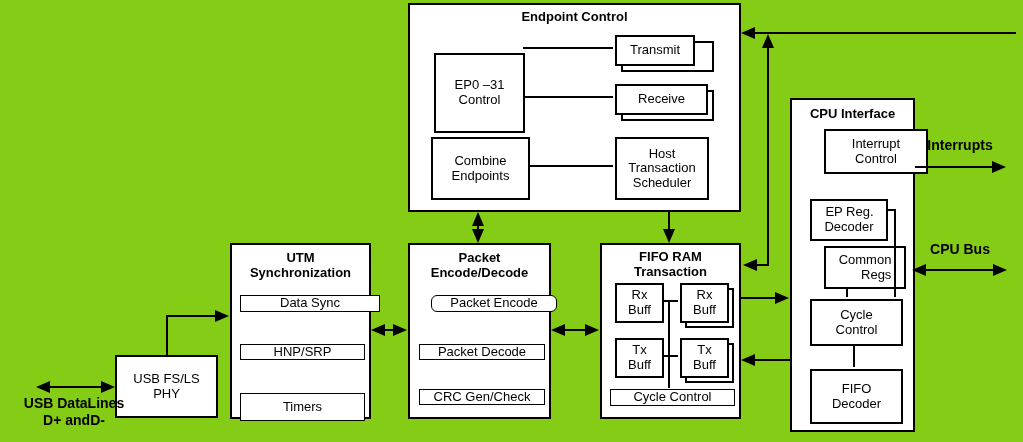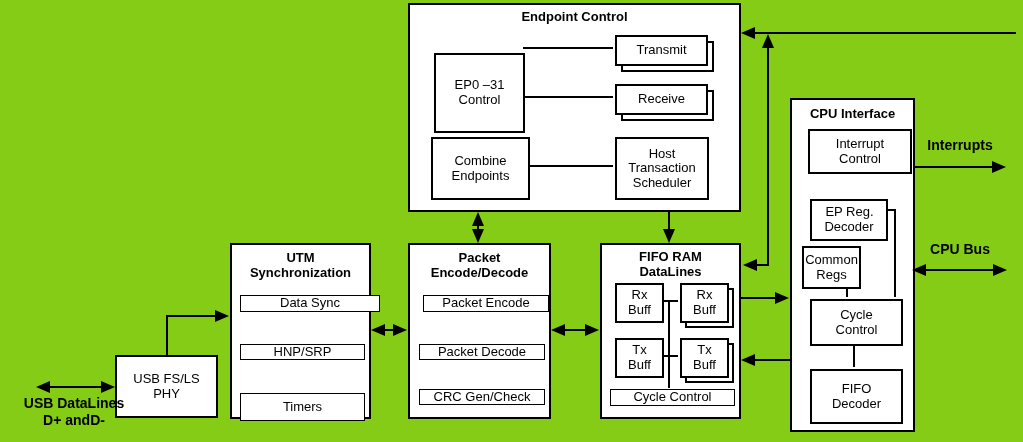--- a/index.html
+++ b/index.html
@@ -61,69 +61,69 @@
 </head>
 <body>
 
 <div class="canvas">
 
   <div class="block" style="left:408px;top:3px;width:333px;height:209px;">
     <div class="block-title" style="top:4px;">Endpoint Control</div>
     <div class="inner" style="left:24px;top:48px;width:91px;height:80px;">EP0 –31
 Control</div>
     <div class="shadow" style="left:211px;top:36px;width:93px;height:31px;"></div>
-    <div class="inner" style="left:205px;top:30px;width:93px;height:31px;">Transmit</div>
+    <div class="inner" style="left:205px;top:30px;width:80px;height:31px;">Transmit</div>
     <div class="shadow" style="left:211px;top:85px;width:93px;height:31px;"></div>
     <div class="inner" style="left:205px;top:79px;width:93px;height:31px;">Receive</div>
     <div class="inner" style="left:21px;top:132px;width:99px;height:63px;">Combine
 Endpoints</div>
     <div class="inner" style="left:205px;top:132px;width:94px;height:63px;">Host
 Transaction
 Scheduler</div>
   </div>
 
   <div class="block" style="left:230px;top:243px;width:141px;height:176px;">
     <div class="block-title" style="top:5px;">UTM
 Synchronization</div>
     <div class="inner thin" style="left:8px;top:50px;width:140px;height:17px;">Data Sync</div>
     <div class="inner thin" style="left:8px;top:99px;width:125px;height:16px;">HNP/SRP</div>
     <div class="inner thin" style="left:8px;top:148px;width:125px;height:28px;">Timers</div>
   </div>
 
   <div class="block" style="left:408px;top:243px;width:143px;height:176px;">
     <div class="block-title" style="top:5px;">Packet
 Encode/Decode</div>
-    <div class="inner thin" style="left:13px;top:50px;width:126px;height:17px;">Packet Encode</div>
+    <div class="inner thin" style="left:21px;top:50px;width:126px;height:17px;border-radius:6px;">Packet Encode</div>
     <div class="inner thin" style="left:9px;top:99px;width:126px;height:16px;">Packet Decode</div>
     <div class="inner thin" style="left:9px;top:144px;width:126px;height:16px;">CRC Gen/Check</div>
   </div>
 
   <div class="block" style="left:600px;top:243px;width:141px;height:176px;">
     <div class="block-title" style="top:4px;">FIFO RAM
-DataLines</div>
+Transaction</div>
     <div class="inner" style="left:13px;top:38px;width:49px;height:40px;">Rx
 Buff</div>
     <div class="shadow" style="left:83px;top:43px;width:49px;height:40px;"></div>
     <div class="inner" style="left:78px;top:38px;width:49px;height:40px;">Rx
 Buff</div>
     <div class="inner" style="left:13px;top:93px;width:49px;height:40px;">Tx
 Buff</div>
     <div class="shadow" style="left:83px;top:98px;width:49px;height:40px;"></div>
     <div class="inner" style="left:78px;top:93px;width:49px;height:40px;">Tx
 Buff</div>
     <div class="inner thin" style="left:8px;top:144px;width:125px;height:17px;">Cycle Control</div>
   </div>
 
   <div class="block" style="left:790px;top:98px;width:125px;height:334px;">
     <div class="block-title" style="top:6px;">CPU Interface</div>
-    <div class="inner" style="left:16px;top:29px;width:104px;height:45px;">Interrupt
+    <div class="inner" style="left:32px;top:29px;width:104px;height:45px;">Interrupt
 Control</div>
     <div class="inner" style="left:18px;top:99px;width:78px;height:42px;text-align:right;">EP Reg.
 Decoder</div>
-    <div class="inner" style="left:10px;top:146px;width:59px;height:43px;">Common
+    <div class="inner" style="left:32px;top:146px;width:82px;height:43px;text-align:right;">Common
 Regs</div>
     <div class="inner" style="left:18px;top:199px;width:93px;height:47px;">Cycle
 Control</div>
     <div class="inner" style="left:18px;top:269px;width:93px;height:55px;">FIFO
 Decoder</div>
   </div>
 
   <div class="inner" style="left:115px;top:355px;width:103px;height:63px;">USB FS/LS
 PHY</div>
 

